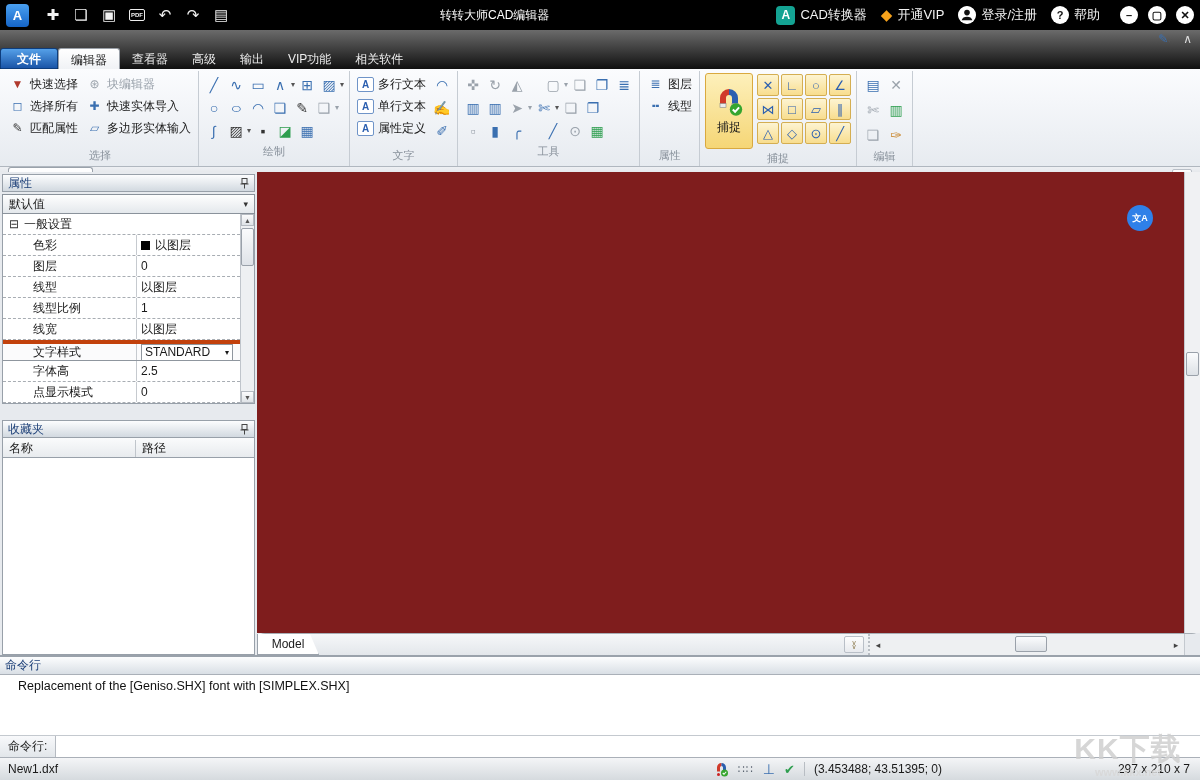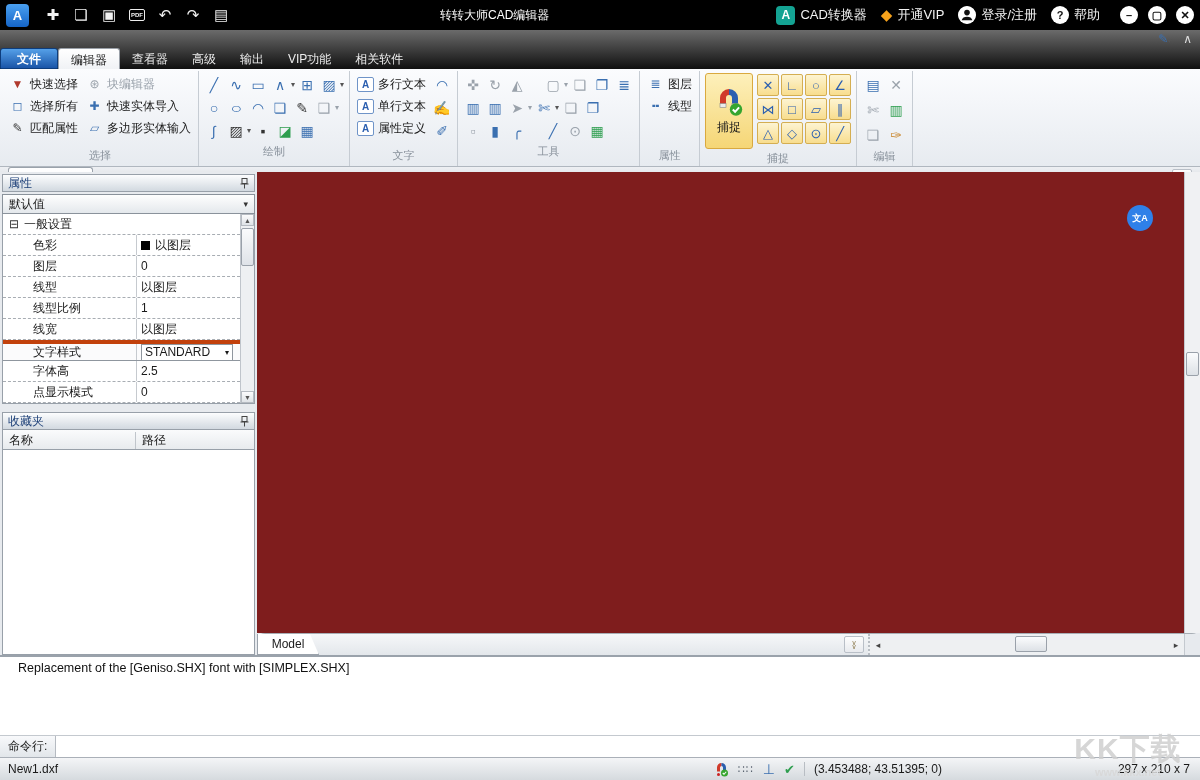--- a/index.html
+++ b/index.html
@@ -66,21 +66,21 @@
   .prow .pl { width:133px; padding-left:30px; }
   .prow .pv { flex:1; border-left:1px solid #c6cacf; padding-left:4px; height:100%; display:flex; align-items:center; gap:2px; }
   .prow.group .pl { width:auto; padding-left:6px; display:flex; gap:5px; align-items:center; }
   .prow.sel { background:#fbfbfc; border-top:4px solid #c2410c; border-bottom:1px solid #8f969e; }
   .combo { border:1px solid #8f969e; background:#fff; height:17px; display:flex; align-items:center; width:92px; padding:0 3px; }
   .combo .arr { margin-left:auto; font-size:8px; }
   .swatch { width:9px; height:9px; background:#000; display:inline-block; margin-right:3px; }
   .pscroll { width:14px; background:#eef0f2; border-left:1px solid #c0c5cb; position:relative; }
   .sarr { position:absolute; left:0; width:13px; height:12px; display:flex; align-items:center; justify-content:center; font-size:7px; color:#555; background:linear-gradient(#fbfbfc,#dfe3e7); border:1px solid #b5bac1; }
   .sthumb { position:absolute; left:0; width:13px; background:linear-gradient(#fafbfc,#dfe3e8); border:1px solid #9aa1aa; border-radius:2px; }
-  .favhdr { margin-top:8px; }
+  .favhdr { margin-top:16px; }
   .favcols { height:20px; background:linear-gradient(#fafbfc,#e8ebee); border:1px solid #98a0a9; border-top:none; display:flex; align-items:flex-end; }
   .favcols .c1 { width:133px; padding-left:6px; border-right:1px solid #c0c5cb; }
   .favcols .c2 { padding-left:6px; }
   .favbody { flex:1; background:#fff; border:1px solid #98a0a9; border-top:none; }
 
   .rightarea { position:absolute; left:257px; top:0; right:0; height:100%; display:flex; flex-direction:column; }
   .canvasrow { flex:1; display:flex; }
   .canvas { flex:1; background:#7f1d1d; position:relative; }
   .transbtn { position:absolute; top:33px; right:31px; width:26px; height:26px; border-radius:50%; background:#2f80e8; color:#fff; font-size:9px; font-weight:bold; display:flex; align-items:center; justify-content:center; }
   .vscroll { width:16px; background:#f0f1f3; border-left:1px solid #c4c9cf; position:relative; }
@@ -509,20 +509,23 @@
         <span class="hsarr">◂</span>
         <span class="hthumb"></span>
         <span class="hsarr" style="margin-left:auto">▸</span>
       </div>
       <div class="corner"></div>
     </div>
   </div>
 </div>
 
 <div class="cmdpanel">
+  <div class="cmdhdr">
+    <span>命令行</span>
+  </div>
   <div class="cmdlog">Replacement of the [Geniso.SHX] font with [SIMPLEX.SHX]</div>
   <div class="cmdinrow">
     <div class="cmdlabel">命令行:</div>
     <input class="cmdinput" type="text" style="">
   </div>
 </div>
 
 <div class="statusbar">
   <span class="sb-file">New1.dxf</span>
   <div class="sb-mid">

